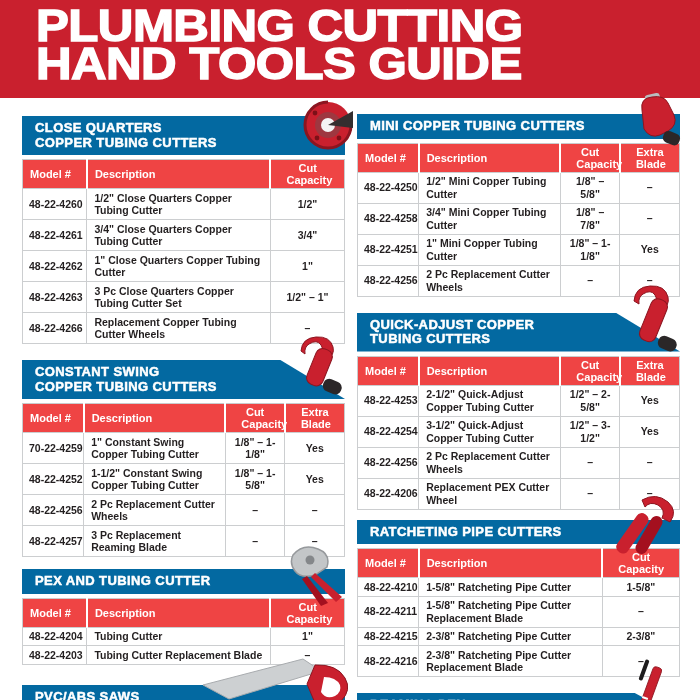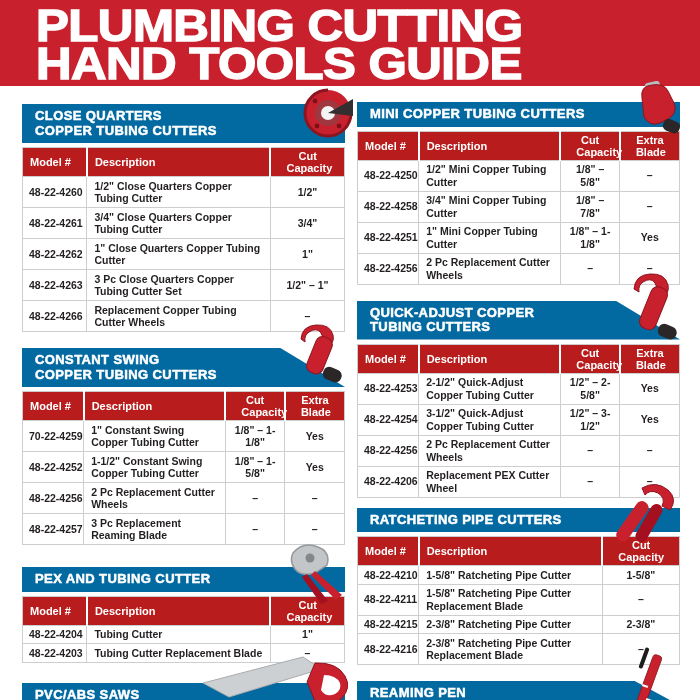--- a/index.html
+++ b/index.html
@@ -1,20 +1,20 @@
 <!DOCTYPE html>
 <html><head>
 <meta charset="utf-8">
 <style>
   * { margin:0; padding:0; box-sizing:border-box; }
   html,body { width:700px; height:700px; background:#fff; overflow:hidden;
               font-family:"Liberation Sans","DejaVu Sans",sans-serif; }
 
   
-  .banner { width:700px; height:86px; background:#c9202e; padding:7px 0 0 36px; }
+  .banner { width:700px; height:98px; background:#c9202e; padding:7px 0 0 36px; }
   .banner .title-line { display:block; color:#fff; font-weight:900;
       font-size:44px; line-height:38px; letter-spacing:-0.5px;
       -webkit-text-stroke:1.4px #fff; transform:scaleX(1.12); transform-origin:0 50%;
       white-space:nowrap; }
 
   
   .content { display:flex; gap:12px; padding:0 22px; margin-top:16px; }
   .col { width:323px; flex:0 0 323px; }
 
   
@@ -25,32 +25,32 @@
   .sec-header .sec-title div { font-size:13px; line-height:14.5px; font-weight:900;
       letter-spacing:0.4px; -webkit-text-stroke:0.5px #fff; }
   .cut80 { clip-path:polygon(0 0,80% 0,100% 100%,0 100%); }
   .cut86 { clip-path:polygon(0 0,86% 0,100% 100%,0 100%); }
 
   .sec-icon { position:absolute; pointer-events:none; z-index:3; }
 
   
   table { width:100%; border-collapse:collapse; margin-top:4px;
           border:1.5px solid #c9cbcd; table-layout:fixed; }
-  th { background:#b91c1c; color:#fff; font-size:11px; font-weight:bold;
+  th { background:#ef4444; color:#fff; font-size:11px; font-weight:bold;
        text-align:left; padding:2px 7px; border-left:2px solid #fff; }
   th:first-child { border-left:none; }
   th.center { text-align:center; padding:2px 15px; }
   td { background:#fff; color:#231f20; font-size:10.5px; font-weight:bold;
        padding:2.5px 7px; border:1.4px solid #ccced0; line-height:12.5px; }
   td.model { white-space:nowrap; padding-left:6px; }
   td.center { text-align:center; }
 
   
   .mt2{margin-top:2px;} .mt10{margin-top:10px;} .mt16{margin-top:16px;} .mt20{margin-top:20px;}
-  .mt22{margin-top:22px;}
+  .mt22{margin-top:12px;}
 </style>
 </head>
 <body>
 
 <header class="banner">
   <span class="title-line">PLUMBING CUTTING</span>
   <span class="title-line">HAND TOOLS GUIDE</span>
 </header>
 
 <div class="content">

